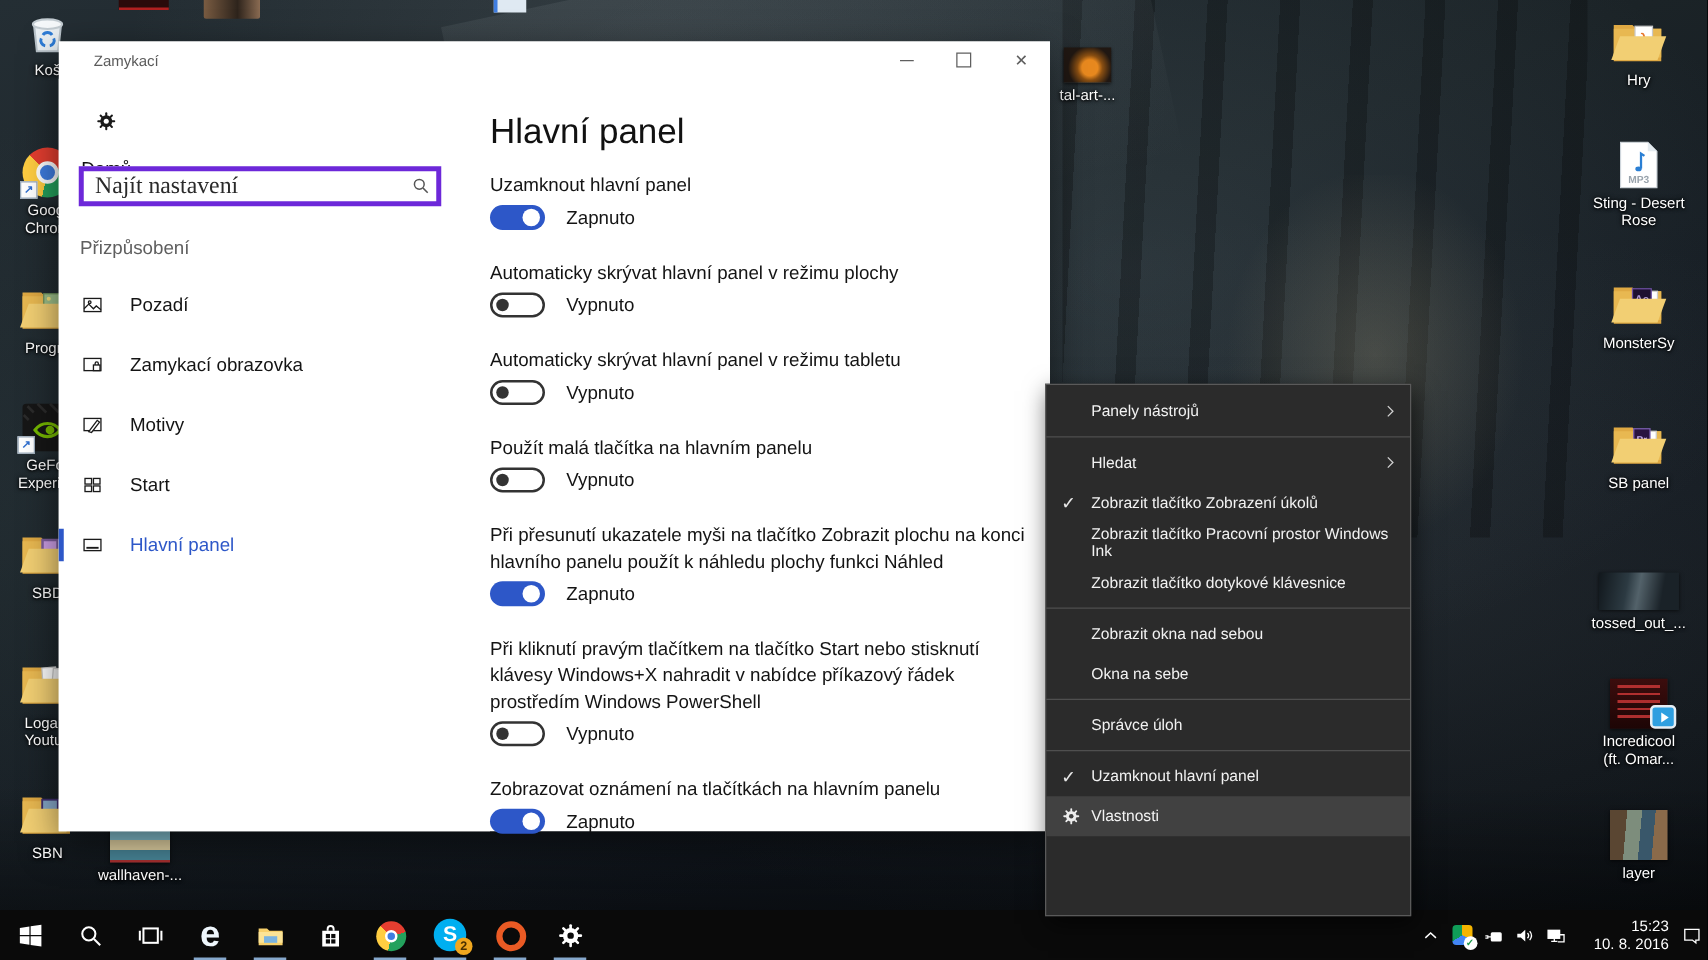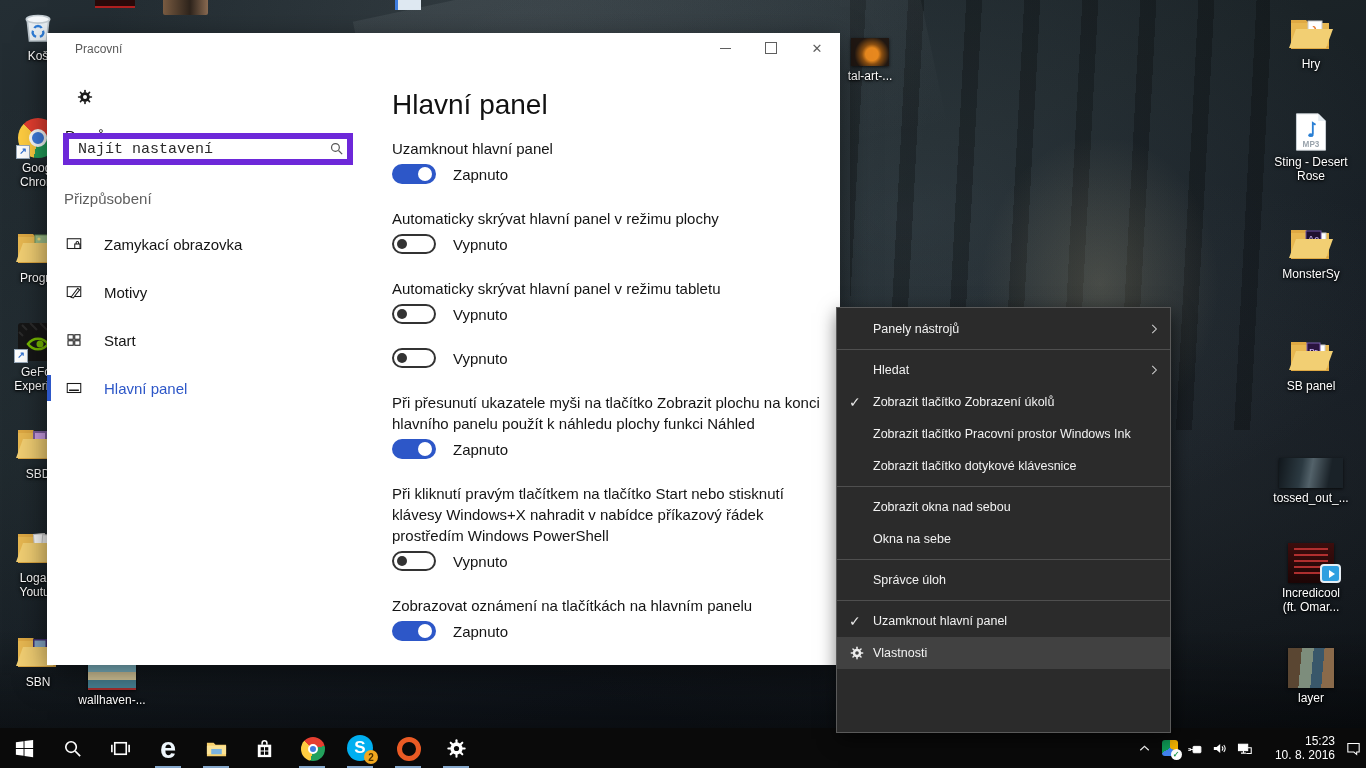--- a/index.html
+++ b/index.html
@@ -53,22 +53,22 @@
   .win-controls{position:absolute;right:0;top:0;display:flex;}
   .wbtn{width:46px;height:30px;display:flex;align-items:center;justify-content:center;color:#5f5f5f;}
   .g-min{display:block;width:11px;height:1px;background:#5f5f5f;}
   .g-max{display:block;width:10px;height:10px;border:1px solid #5f5f5f;}
   .g-close{font-size:13px;}
   .sidebar{position:absolute;left:0;top:30px;width:345px;bottom:0;background:#fff;}
   .home-row{position:absolute;left:18px;top:25px;height:28px;display:flex;align-items:center;gap:21px;font-size:15px;color:#111;flex-direction:column;}
   .nicon{width:18px;height:18px;color:#1a1a1a;}
   .nicon svg{width:100%;height:100%;display:block;}
   .search{position:absolute;left:16px;top:70px;width:290px;height:32px;}
-  .search input{width:100%;height:100%;box-sizing:border-box;border:6px solid #6d28d9;padding:0 32px 0 9px;
-    font-size:15px;font-family:Liberation Mono, monospace;color:#111;outline:none;}
+  .search input{width:100%;height:100%;box-sizing:border-box;border:4px solid #6d28d9;padding:0 32px 0 9px;
+    font-size:19px;font-family:Liberation Serif, serif;color:#111;outline:none;}
   .search input::placeholder{color:#2a2a2a;opacity:1;}
   .sicon{position:absolute;right:8px;top:7px;width:17px;height:17px;color:#555;}
   .sicon svg{width:100%;height:100%;display:block;}
   .section-label{position:absolute;left:17px;top:127px;font-size:15px;color:#5f5f5f;}
   .nav{position:absolute;left:0;top:166px;right:0;}
   .nav-item{position:relative;height:30px;margin-bottom:18px;display:flex;align-items:center;gap:21px;
     padding-left:18px;font-size:15px;color:#141414;cursor:default;}
   .nav-item.sel{color:var(--accent);}
   .nav-item.sel::before{content:"";position:absolute;left:0;top:2px;bottom:2px;width:4px;background:var(--accent);}
   .main{position:absolute;left:345px;top:55px;width:452px;}
@@ -77,21 +77,21 @@
   .s-label{font-size:15px;line-height:21px;color:#141414;max-width:436px;}
   .toggle-row{margin-top:5px;display:flex;align-items:center;gap:17px;}
   .tg{width:44px;height:20px;border-radius:10px;position:relative;box-sizing:border-box;flex:0 0 auto;}
   .tg.on{background:var(--accent);}
   .tg.on::after{content:"";position:absolute;right:4px;top:3px;width:14px;height:14px;background:#fff;border-radius:50%;}
   .tg.off{border:2px solid #333;}
   .tg.off::after{content:"";position:absolute;left:3px;top:3px;width:10px;height:10px;background:#333;border-radius:50%;}
   .s-state{font-size:15px;color:#141414;}
 
   
-  .menu{position:absolute;left:836px;top:307px;width:335px;height:426px;box-sizing:border-box;z-index:30;
+  .menu{position:absolute;left:836px;top:307px;width:293px;height:426px;box-sizing:border-box;z-index:30;
     background:#2b2b2b;border:1px solid #5a5a5a;padding-top:5px;box-shadow:2px 6px 18px rgba(0,0,0,.6);}
   .m-item{position:relative;height:32px;display:flex;align-items:center;padding-left:36px;
     font-size:12.5px;color:#f2f2f2;cursor:default;}
   .m-item.hl{background:#414141;}
   .m-check{position:absolute;left:12px;top:0;width:20px;height:32px;display:flex;align-items:center;justify-content:flex-start;
     font-size:14px;color:#e8e8e8;}
   .m-gear{position:absolute;left:12px;top:8px;width:16px;height:16px;color:#ededed;}
   .m-gear svg{width:100%;height:100%;display:block;}
   .m-arrow{position:absolute;right:9px;top:9px;width:14px;height:14px;}
   .m-sep{height:1px;background:#4f4f4f;margin:4px 0;}
@@ -316,21 +316,21 @@
       </div>
     </div>
   <div id="partials">
       <div class="frag" style="left:95px;top:0;width:40px;height:8px;background:#2a0a0a;box-shadow:inset 0 -2px #b02020"></div>
       <div class="frag" style="left:163px;top:0;width:45px;height:15px;background:linear-gradient(90deg,#7a5c42,#2e241c 60%,#8a6b52);border-radius:0 0 2px 2px"></div>
       <div class="frag" style="left:395px;top:0;width:23px;height:10px;background:#dfe9f2;border-left:3px solid #3f7de0"></div>
     </div>
 
   <div class="win">
     <div class="titlebar">
-      <span class="win-title">Pracovní</span>
+      <span class="win-title">Zamykací</span>
       <div class="win-controls">
         <div class="wbtn">
             <span class="g-min"></span>
           </div>
         <div class="wbtn">
             <span class="g-max"></span>
           </div>
         <div class="wbtn">
             <span class="g-close">✕</span>
           </div>
@@ -363,20 +363,30 @@
               <circle cx="10.5" cy="10.5" r="5.5"></circle>
               <path d="M14.8 14.8L20 20"></path>
             </svg>
           </span>
       </div>
       <div class="section-label">Přizpůsobení</div>
       <div class="nav" id="nav">
           <div class="nav-item">
             <span class="nicon">
               <svg viewBox="0 0 24 24" fill="none" stroke="currentColor" stroke-width="1.4">
+                <rect x="3" y="5" width="18" height="14"></rect>
+                <path d="M3 16l5-5 5 5 3-3 5 4"></path>
+                <circle cx="9" cy="9" r="1.4"></circle>
+              </svg>
+            </span>
+            <span>Pozadí</span>
+          </div>
+          <div class="nav-item">
+            <span class="nicon">
+              <svg viewBox="0 0 24 24" fill="none" stroke="currentColor" stroke-width="1.4">
                 <rect x="3" y="5" width="18" height="13"></rect>
                 <rect x="13" y="12" width="7" height="6" fill="#fff"></rect>
                 <path d="M14.8 12v-1.6a1.7 1.7 0 0 1 3.4 0V12"></path>
               </svg>
             </span>
             <span>Zamykací obrazovka</span>
           </div>
           <div class="nav-item">
             <span class="nicon">
               <svg viewBox="0 0 24 24" fill="none" stroke="currentColor" stroke-width="1.4">
@@ -426,20 +436,21 @@
             </div>
           </div>
           <div class="setting">
             <div class="s-label">Automaticky skrývat hlavní panel v režimu tabletu</div>
             <div class="toggle-row">
               <div class="tg off"></div>
               <span class="s-state">Vypnuto</span>
             </div>
           </div>
           <div class="setting">
+            <div class="s-label">Použít malá tlačítka na hlavním panelu</div>
             <div class="toggle-row">
               <div class="tg off"></div>
               <span class="s-state">Vypnuto</span>
             </div>
           </div>
           <div class="setting">
             <div class="s-label">Při přesunutí ukazatele myši na tlačítko Zobrazit plochu na konci hlavního panelu použít k náhledu plochy funkci Náhled</div>
             <div class="toggle-row">
               <div class="tg on"></div>
               <span class="s-state">Zapnuto</span>

